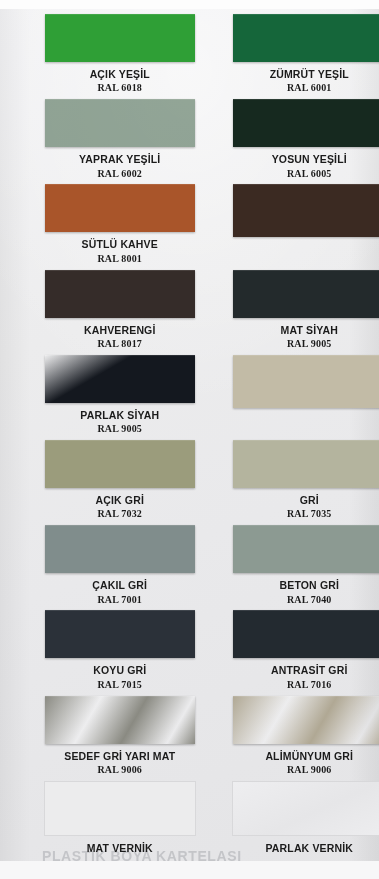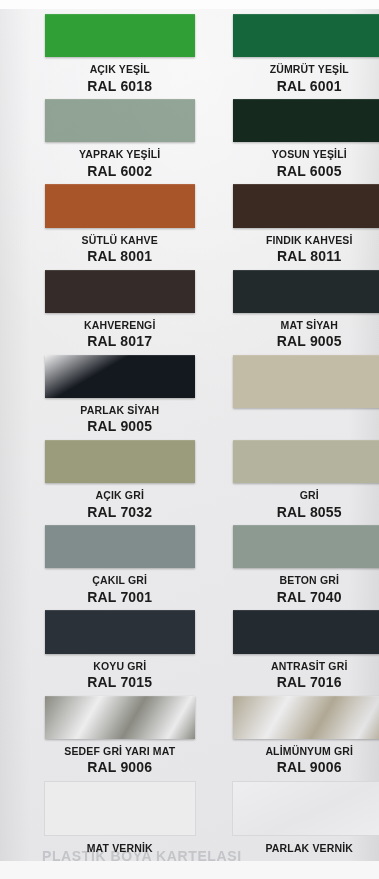--- a/index.html
+++ b/index.html
@@ -92,26 +92,27 @@
     line-height: 1.18;
   }
   .name {
     font-size: 10.5px;
     font-weight: bold;
     color: #1b1b1b;
     letter-spacing: 0.15px;
     white-space: nowrap;
   }
   .code {
-    font-size: 14px;
+    font-size: 10px;
     font-weight: bold;
     color: #1b1b1b;
     letter-spacing: 0.2px;
     margin-top: 2px;
     white-space: nowrap;
+    font-family: Liberation Serif, serif;
   }
   .code:empty { display: none; }
 
   
   .watermark {
     position: absolute;
     z-index: 1;
     font-size: 14px;
     font-weight: bold;
     letter-spacing: 0.6px;
@@ -159,24 +160,20 @@
       </div>
       <div class="cell left">
         <div class="swatch" style="background: rgb(169, 85, 42);"></div>
         <div class="labels">
           <div class="name">SÜTLÜ KAHVE</div>
           <div class="code">RAL 8001</div>
         </div>
       </div>
       <div class="cell right">
         <div class="swatch" style="background: rgb(59, 42, 34);"></div>
-        <div class="labels">
-          <div class="name">FINDIK KAHVESİ</div>
-          <div class="code">RAL 8011</div>
-        </div>
       </div>
       <div class="cell left">
         <div class="swatch" style="background: rgb(53, 44, 41);"></div>
         <div class="labels">
           <div class="name">KAHVERENGİ</div>
           <div class="code">RAL 8017</div>
         </div>
       </div>
       <div class="cell right">
         <div class="swatch" style="background: rgb(35, 42, 44);"></div>
@@ -199,21 +196,21 @@
         <div class="swatch" style="background: rgb(155, 156, 124);"></div>
         <div class="labels">
           <div class="name">AÇIK GRİ</div>
           <div class="code">RAL 7032</div>
         </div>
       </div>
       <div class="cell right">
         <div class="swatch" style="background: rgb(180, 180, 158);"></div>
         <div class="labels">
           <div class="name">GRİ</div>
-          <div class="code">RAL 8055</div>
+          <div class="code">RAL 7035</div>
         </div>
       </div>
       <div class="cell left">
         <div class="swatch" style="background: rgb(128, 141, 140);"></div>
         <div class="labels">
           <div class="name">ÇAKIL GRİ</div>
           <div class="code">RAL 7001</div>
         </div>
       </div>
       <div class="cell right">

